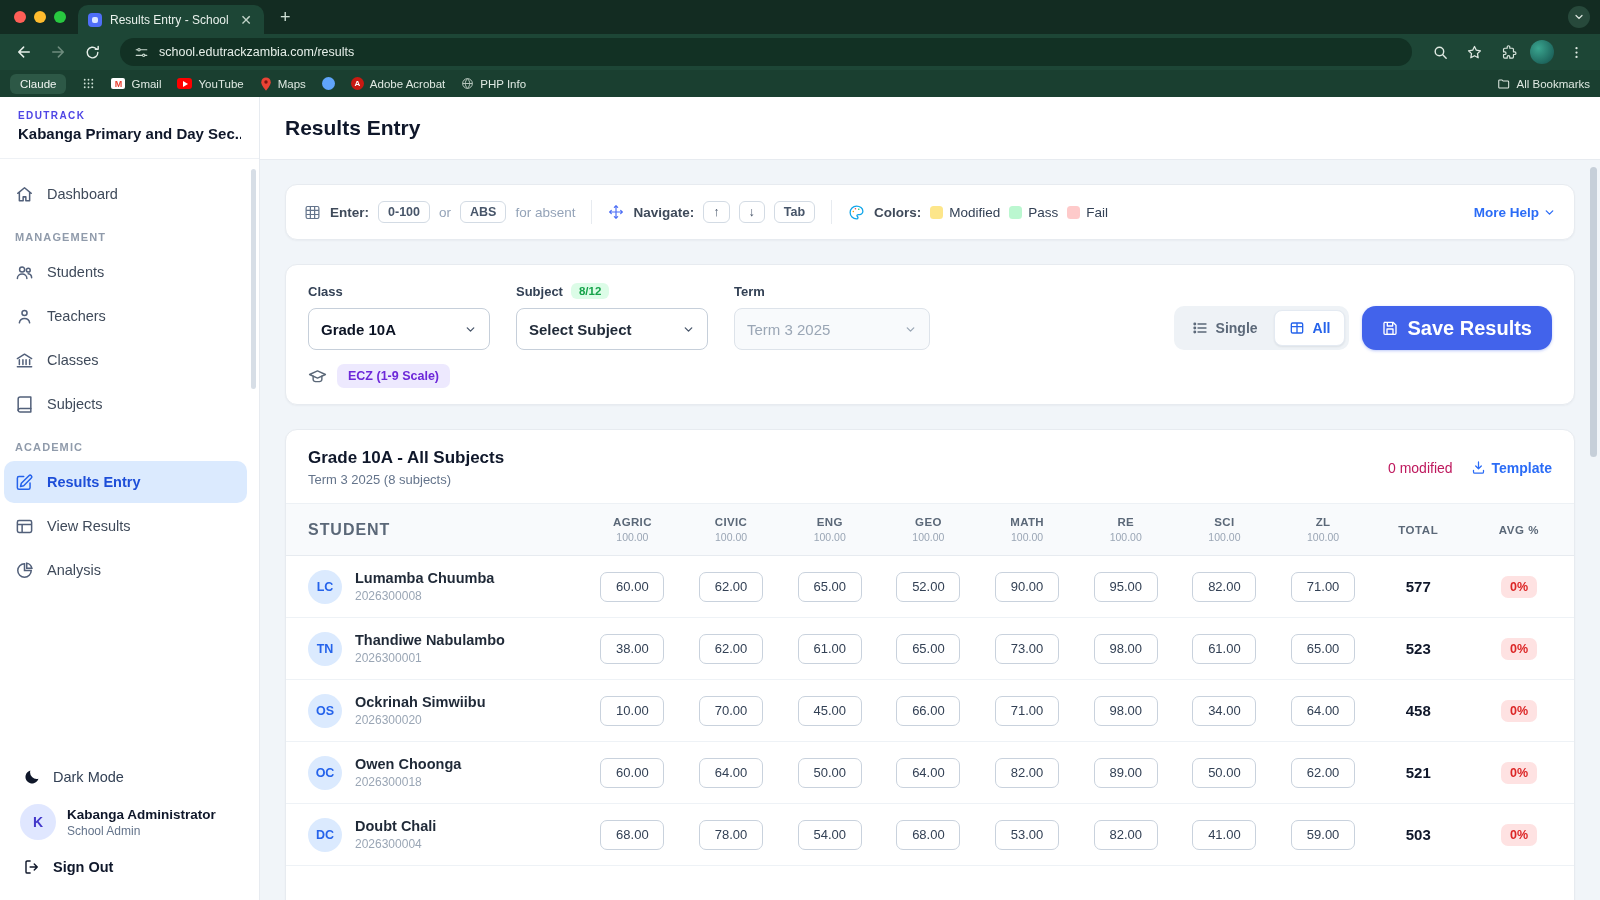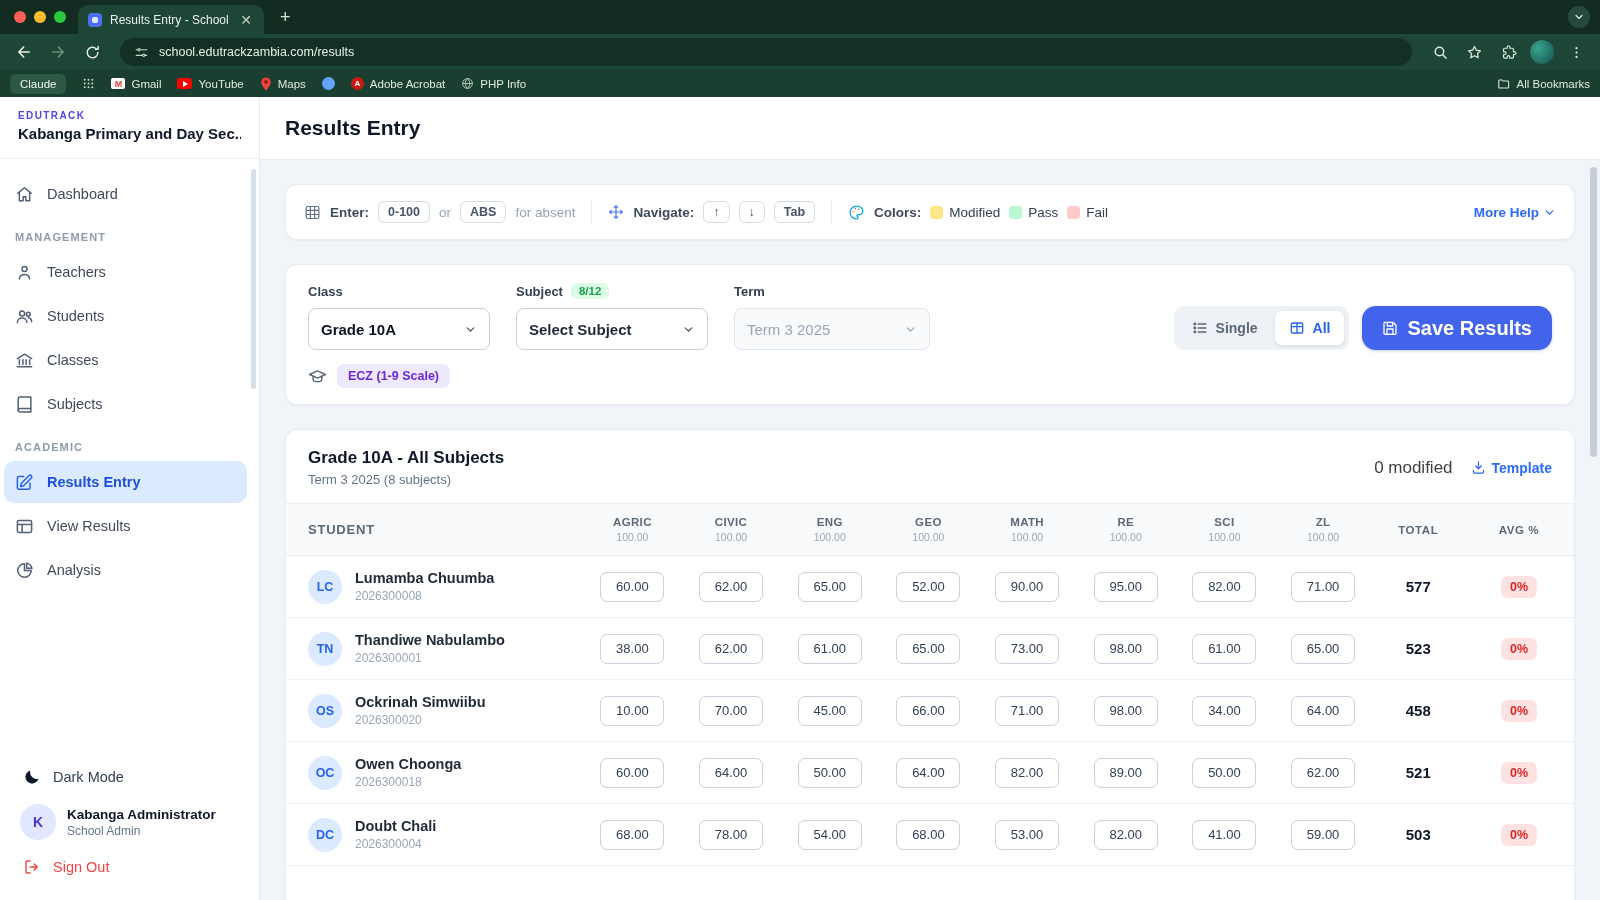--- a/index.html
+++ b/index.html
@@ -66,21 +66,21 @@
     justify-content:space-between; padding:0 12px; margin-bottom:10px; }
   .plan-label { font-size:13px; font-weight:600; color:#1f2b3a; }
   .plan-days { font-size:13px; font-weight:bold; color:#16a34a; }
   .sb-row { height:42px; display:flex; align-items:center; gap:12px; padding:0 11px; border-radius:10px;
     font-size:14.5px; color:#334155; font-weight:500; }
   .user-row { padding:6px 8px; display:flex; align-items:center; gap:11px; }
   .user-avatar { width:36px; height:36px; border-radius:50%; background:#e0e7ff; color:#4338ca;
     display:flex; align-items:center; justify-content:center; font-size:14px; font-weight:bold; }
   .user-name { font-size:13.5px; font-weight:bold; color:#0f172a; }
   .user-role { font-size:12px; color:#64748b; margin-top:2px; }
-  .signout { color:#ef4444; font-weight:400;text-align:right; }
+  .signout { color:#0f172a; font-weight:700;text-align:right; }
 
   
   .main { flex:1; display:flex; flex-direction:column; min-width:0; position:relative; }
   .page-scrollthumb { position:absolute; right:3px; top:70px; width:7px; height:290px; background:#c6cfd9; border-radius:4px; z-index:5; }
   .page-header { height:63px; background:#fff; border-bottom:1px solid #e7ebf0; display:flex; align-items:center; padding:0 25px; flex:0 0 auto; }
   .page-title { font-size:21px; font-weight:800; color:#0f172a; }
   .content { flex:1; min-height:0; overflow:hidden; padding:24px 25px; }
 
   
   .helpbar { background:#fff; border:1px solid #e7ebf0; border-radius:12px; height:56px; display:flex;
@@ -118,26 +118,26 @@
   .scale-row { margin-top:14px; display:flex; align-items:center; gap:10px; }
   .scale-pill { background:#ede9fe; color:#6d28d9; font-size:12.5px; font-weight:bold; padding:5px 11px; border-radius:7px; }
 
   
   .table-card { background:#fff; border:1px solid #e7ebf0; border-radius:12px; margin-top:24px;
     overflow:hidden; padding-bottom:60px; box-shadow:0 1px 2px rgba(16,24,40,.04); }
   .card-head { display:flex; align-items:center; justify-content:space-between; padding:18px 22px 16px 22px; }
   .card-title { font-size:17px; font-weight:800; color:#0f172a; }
   .card-sub { font-size:13px; color:#64748b; margin-top:4px; }
   .card-head-right { display:flex; align-items:center; gap:18px; }
-  .modified-text { font-size:17px; color:#404040; }
+  .modified-text { font-size:14px; color:#be185d; }
   .template-link { display:flex; align-items:center; gap:6px; color:#2b6cf6; font-size:14px; font-weight:600; }
 
   table { width:100%; border-collapse:collapse; table-layout:fixed; }
   thead th { background:#f8fafc; border-top:1px solid #edf1f5; border-bottom:1px solid #e7ebf0; height:52px; vertical-align:middle; }
-  .th-student { text-align:left; padding-left:22px; width:292px; font-size:13px; font-weight:bold; color:#5b6878; letter-spacing:.06em; }
+  .th-student { text-align:left; padding-left:22px; width:292px; font-size:16px; font-weight:bold; color:#5b6878; letter-spacing:.06em; }
   .th-subject { width:97px; text-align:center; }
   .th-code { font-size:11.5px; font-weight:bold; color:#5b6878; letter-spacing:.03em; }
   .th-max { font-size:10.5px; color:#9aa6b5; margin-top:3px; font-weight:normal; }
   .th-total { width:90px; text-align:center; font-size:11.5px; font-weight:bold; color:#5b6878; letter-spacing:.05em; }
   .th-avg { width:108px; text-align:center; font-size:11.5px; font-weight:bold; color:#5b6878; letter-spacing:.05em; }
   tbody td { border-bottom:1px solid #eef2f6; height:62px; vertical-align:middle; }
   .cell-student { padding-left:22px; }
   .stu { display:flex; align-items:center; gap:13px; }
   .avatar { width:34px; height:34px; border-radius:50%; background:#dbeafe; color:#2563eb; flex:0 0 auto;
     display:flex; align-items:center; justify-content:center; font-size:12.5px; font-weight:bold; }
@@ -309,36 +309,36 @@
                 <path d="M3.5 10.5 12 3.5l8.5 7"></path>
                 <path d="M5.5 9.5V20h4.8v-5h3.4v5h4.8V9.5"></path>
               </g>
             </svg>
           <span>Dashboard</span>
         </div>
         <div class="sb-section">MANAGEMENT</div>
         <div class="sb-item">
           <svg width="19" height="19" viewBox="0 0 24 24">
               <g fill="none" stroke="currentColor" stroke-width="1.9" stroke-linecap="round">
-                <circle cx="12" cy="7.5" r="3.2"></circle>
-                <path d="M5.5 20c.6-3.5 3.2-5.5 6.5-5.5s5.9 2 6.5 5.5"></path>
-              </g>
-            </svg>
-          <span>Teachers</span>
-        </div>
-        <div class="sb-item">
-          <svg width="19" height="19" viewBox="0 0 24 24">
-              <g fill="none" stroke="currentColor" stroke-width="1.9" stroke-linecap="round">
                 <circle cx="9" cy="8.2" r="3.2"></circle>
                 <path d="M3 19.5c0-3.3 2.7-5.6 6-5.6s6 2.3 6 5.6"></path>
                 <circle cx="16.8" cy="9" r="2.4"></circle>
                 <path d="M16.6 13.6c2.6.3 4.4 2.2 4.4 4.9"></path>
               </g>
             </svg>
           <span>Students</span>
+        </div>
+        <div class="sb-item">
+          <svg width="19" height="19" viewBox="0 0 24 24">
+              <g fill="none" stroke="currentColor" stroke-width="1.9" stroke-linecap="round">
+                <circle cx="12" cy="7.5" r="3.2"></circle>
+                <path d="M5.5 20c.6-3.5 3.2-5.5 6.5-5.5s5.9 2 6.5 5.5"></path>
+              </g>
+            </svg>
+          <span>Teachers</span>
         </div>
         <div class="sb-item">
           <svg width="19" height="19" viewBox="0 0 24 24">
               <g fill="none" stroke="currentColor" stroke-width="1.9" stroke-linecap="round" stroke-linejoin="round">
                 <path d="M3 9.5 12 4l9 5.5"></path>
                 <path d="M5.5 11v6M10 11v6M14 11v6M18.5 11v6"></path>
                 <path d="M3 20h18"></path>
               </g>
             </svg>
           <span>Classes</span>

